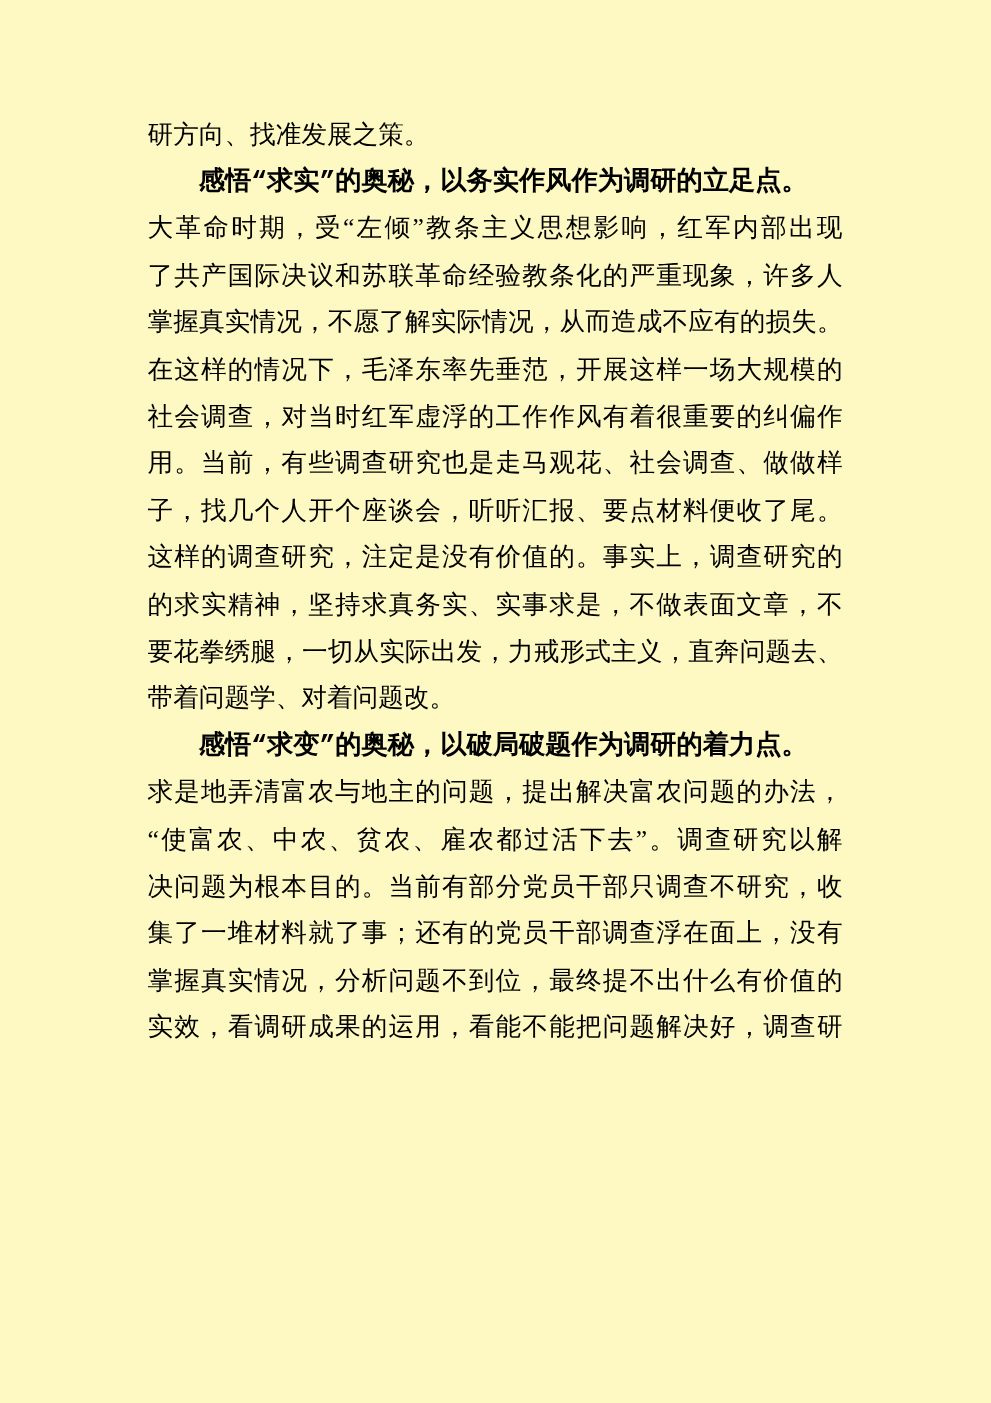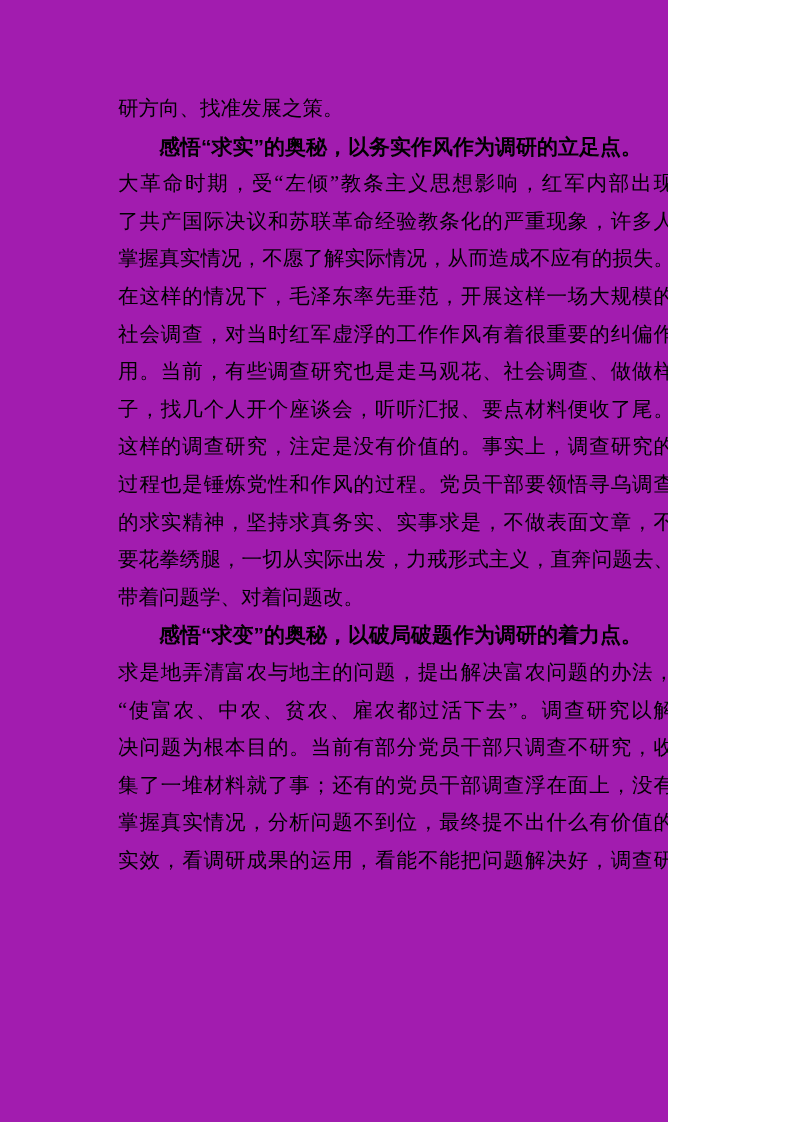--- a/index.html
+++ b/index.html
@@ -2,23 +2,23 @@
 <html><head>
 <meta charset="utf-8">
 <style>
   html, body {
     margin: 0;
     padding: 0;
     background: #ffffff;
   }
   .page {
     position: relative;
-    width: 668px;
+    width: 793px;
     height: 1122px;
-    background: #a21caf;
+    background: #fef9c3;
     overflow: hidden;
     color: #000000;
   }
   .text-block {
     position: absolute;
     left: 118px;
     top: 90px;
     width: 556px;
     font-family: "Liberation Serif", "DejaVu Serif", serif;
     font-size: 20.5px;
@@ -29,21 +29,21 @@
     height: 37.6px;
     overflow: hidden;
     text-align: justify;
     text-align-last: justify;
   }
   .line.end {
     text-align: left;
     text-align-last: left;
   }
   .line.heading {
-    font-family: Liberation Sans, sans-serif;
+    font-family: Liberation Mono, monospace;
     font-weight: 700;
     font-size: 21px;
     text-indent: 41px;
     text-align: left;
     text-align-last: left;
   }
 </style>
 </head>
 <body>
 
@@ -52,21 +52,20 @@
     <div class="line end">研方向、找准发展之策。</div>
     <div class="line heading">感悟“求实”的奥秘，以务实作风作为调研的立足点。</div>
     <div class="line">大革命时期，受“左倾”教条主义思想影响，红军内部出现</div>
     <div class="line">了共产国际决议和苏联革命经验教条化的严重现象，许多人</div>
     <div class="line">掌握真实情况，不愿了解实际情况，从而造成不应有的损失。</div>
     <div class="line">在这样的情况下，毛泽东率先垂范，开展这样一场大规模的</div>
     <div class="line">社会调查，对当时红军虚浮的工作作风有着很重要的纠偏作</div>
     <div class="line">用。当前，有些调查研究也是走马观花、社会调查、做做样</div>
     <div class="line">子，找几个人开个座谈会，听听汇报、要点材料便收了尾。</div>
     <div class="line">这样的调查研究，注定是没有价值的。事实上，调查研究的</div>
-    <div class="line">过程也是锤炼党性和作风的过程。党员干部要领悟寻乌调查</div>
     <div class="line">的求实精神，坚持求真务实、实事求是，不做表面文章，不</div>
     <div class="line">要花拳绣腿，一切从实际出发，力戒形式主义，直奔问题去、</div>
     <div class="line end">带着问题学、对着问题改。</div>
     <div class="line heading">感悟“求变”的奥秘，以破局破题作为调研的着力点。</div>
     <div class="line">求是地弄清富农与地主的问题，提出解决富农问题的办法，</div>
     <div class="line">“使富农、中农、贫农、雇农都过活下去”。调查研究以解</div>
     <div class="line">决问题为根本目的。当前有部分党员干部只调查不研究，收</div>
     <div class="line">集了一堆材料就了事；还有的党员干部调查浮在面上，没有</div>
     <div class="line">掌握真实情况，分析问题不到位，最终提不出什么有价值的</div>
     <div class="line">实效，看调研成果的运用，看能不能把问题解决好，调查研</div>

